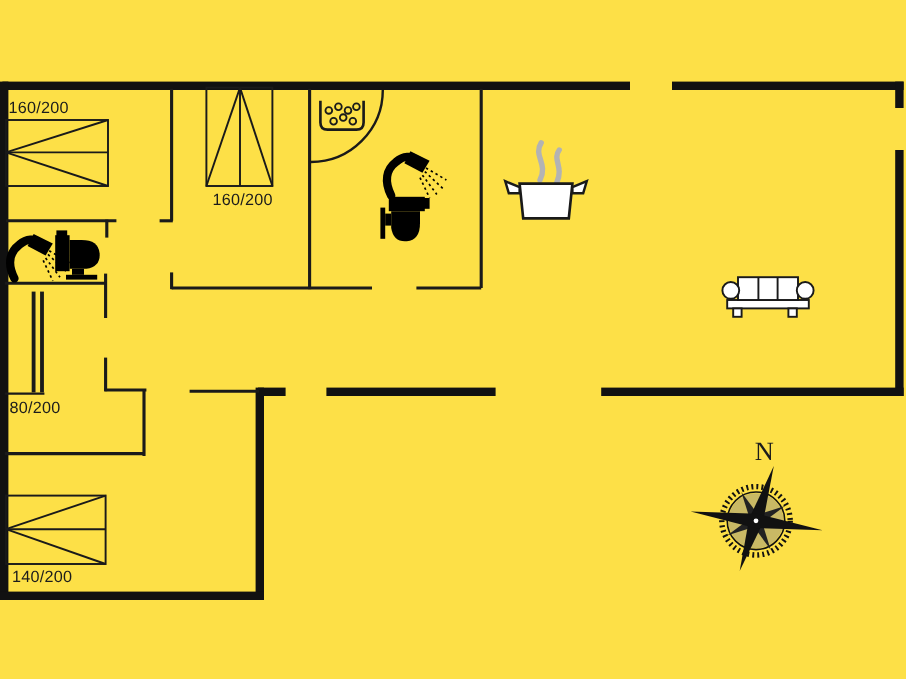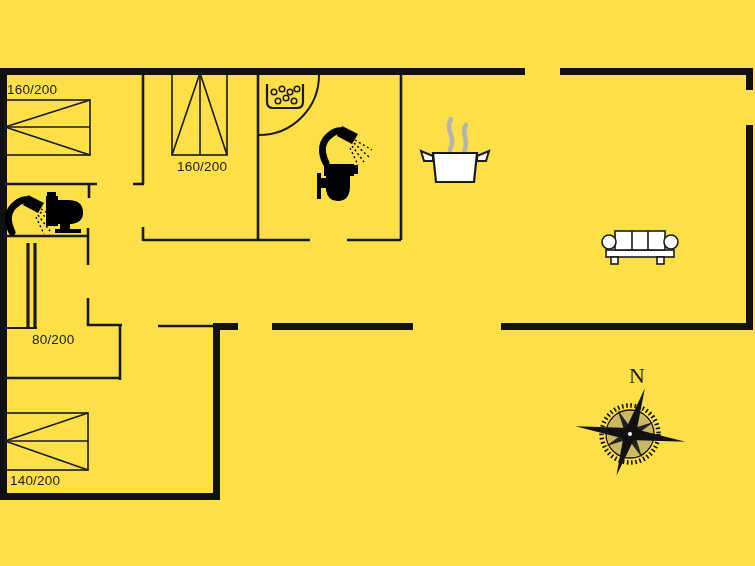--- a/index.html
+++ b/index.html
@@ -179,18 +179,18 @@
       <polygon points="0,-48 6,0 0,44 -6,0" fill="#111" transform="rotate(18)"></polygon>
       <polygon points="-55,0 0,-6 56,0 0,6" fill="#111" transform="rotate(8)"></polygon>
       <circle r="2" fill="#ffffff"></circle>
     </g>
   </svg>
 
   <span class="bed-label" style="left:7px; top:82px;">160/200</span>
 
   <span class="bed-label" style="left:177px; top:159px;">160/200</span>
 
-  <span class="bed-label" style="left:8px; top:332px;margin-left:24px;">80/200</span>
+  <span class="bed-label" style="left:8px; top:332px;">80/200</span>
 
   <span class="bed-label" style="left:10px; top:473px;">140/200</span>
 
   <span class="north-label" style="left:629px; top:363px;">N</span>
 </div>
 
 </body></html>

